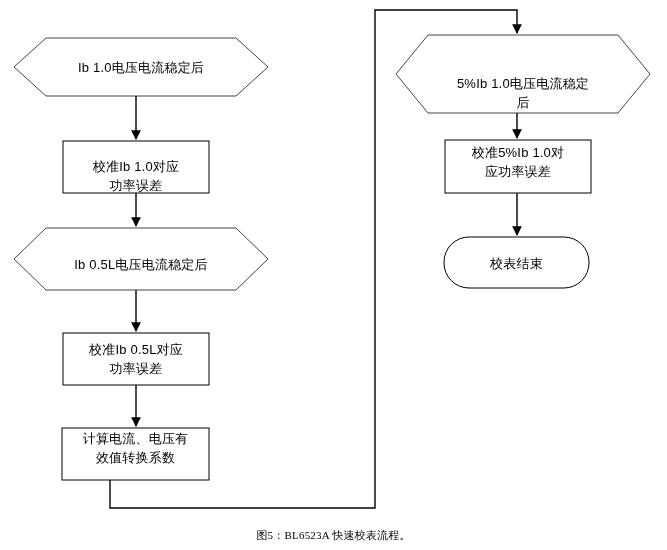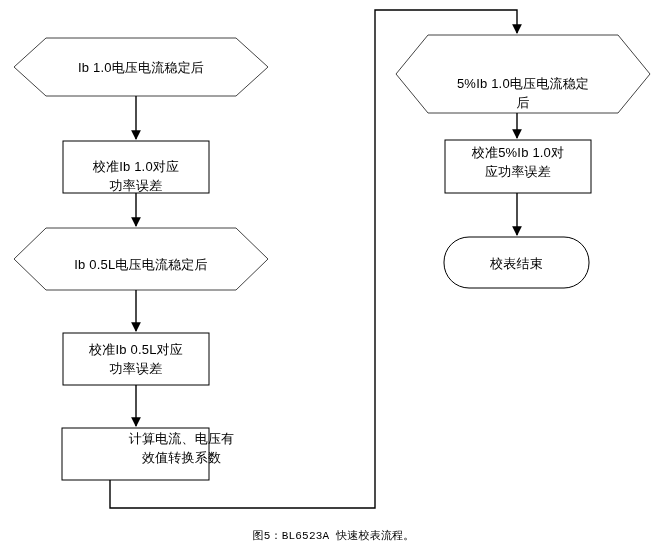--- a/index.html
+++ b/index.html
@@ -35,31 +35,31 @@
     letter-spacing: 0.2px;
     white-space: pre-wrap;
     pointer-events: none;
   }
   .caption {
     position: absolute;
     left: 0;
     top: 528px;
     width: 667px;
     text-align: center;
-    font-family: Liberation Mono, monospace;
+    font-family: Liberation Serif, serif;
     font-size: 11px;
     color: #000000;
     letter-spacing: 0.2px;
   }
   
   .hex1 { left: 14px;  top: 38px;  width: 254px; height: 58px; }
   .box1 { left: 63px;  top: 141px; width: 146px; height: 52px; margin-top: 9px; }
   .hex2 { left: 14px;  top: 228px; width: 254px; height: 72px; }
   .box2 { left: 63px;  top: 333px; width: 146px; height: 52px; text-align: center; }
-  .box3 { left: 62px;  top: 428px; width: 147px; height: 40px; padding-left: 46px; }
+  .box3 { left: 62px;  top: 428px; width: 147px; height: 40px; }
   .hex3 { left: 396px; top: 35px;  width: 254px; height: 90px; margin-top: 13px; }
   .box4 { left: 445px; top: 140px; width: 146px; height: 44px; }
   .oval1{ left: 444px; top: 237px; width: 145px; height: 53px; }
 </style>
 </head>
 <body>
 
 <div id="page">
 
   <svg id="flow-svg" viewBox="0 0 667 550" xmlns="http://www.w3.org/2000/svg">

